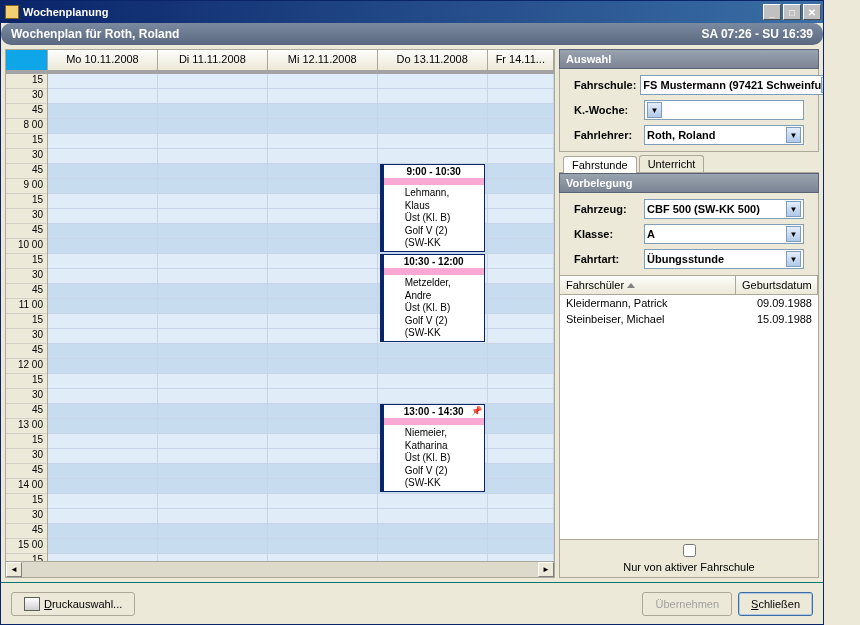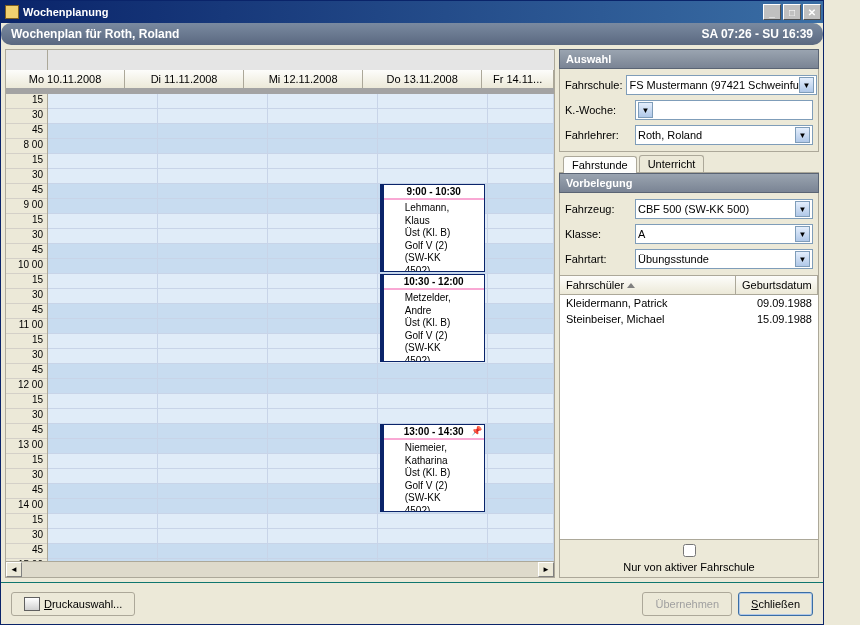--- a/index.html
+++ b/index.html
@@ -7,43 +7,43 @@
 .window{width:824px;height:625px;border:1px solid #0a246a;background:#ece9d8;display:flex;flex-direction:column;overflow:hidden;}
 .titlebar{height:22px;background:linear-gradient(to right,#0a246a,#3a6ea5);color:#fff;display:flex;align-items:center;padding:0 2px 0 4px;font-weight:bold;font-size:11px;}
 .titlebar .icon{width:14px;height:14px;background:#f0d070;border:1px solid #806020;margin-right:4px;}
 .titlebar .spacer{flex:1;}
 .titlebar .winbtn{width:18px;height:16px;background:#c0c0c0;border:1px solid #fff;border-right-color:#505050;border-bottom-color:#505050;margin-left:2px;display:flex;align-items:center;justify-content:center;font-family:Arial;font-size:10px;cursor:pointer;}
 .subtitle{height:22px;background:linear-gradient(to bottom,#7a8aa0,#5a6880);color:#fff;display:flex;align-items:center;padding:0 10px;font-weight:bold;font-size:12px;border-radius:10px;}
 .subtitle .spacer{flex:1;}
 .content{flex:1;display:flex;padding:4px;gap:4px;overflow:hidden;}
 .left{flex:1;display:flex;flex-direction:column;border:1px solid #aca899;background:#fff;overflow:hidden;}
 .right{width:260px;display:flex;flex-direction:column;gap:0;}
-.cal-head{display:flex;background:#e5e5e5;border-bottom:6px solid #a3a3a3;flex-direction:column;}
+.cal-head{display:flex;background:#0ea5e9;border-bottom:4px solid #a3a3a3;}
 .timecol{width:42px;flex-shrink:0;}
 .cal-head .timecol{height:20px;border-right:1px solid #aca899;}
 .daycol{flex:1;min-width:0;text-align:center;padding:3px 0;border-right:1px solid #aca899;font-size:11px;background:linear-gradient(to bottom,#fdfdfb,#ece9d8);}
 .daycol:last-child{flex:0.6;}
 .cal-body{flex:1;display:flex;overflow:hidden;position:relative;}
 .timecol-body{width:42px;flex-shrink:0;border-right:1px solid #aca899;background:#ece9d8;}
 .timerow{height:15px;display:flex;align-items:flex-start;justify-content:flex-end;padding-right:4px;font-size:10px;border-bottom:1px solid #d4d0c8;}
 .timerow.hr{font-weight:normal;}
 .daygrid{flex:1;display:flex;position:relative;}
 .daycell{flex:1;border-right:1px solid #c8d4e8;position:relative;}
 .daycell:last-child{flex:0.6;}
 .slot{height:15px;border-bottom:1px solid #c8d4e8;background:#e0ecf8;}
 .slot.alt{background:#c8dcf0;}
 .appt{position:absolute;left:2px;right:2px;background:#fff;border:1px solid #0a246a;border-left:4px solid #0a246a;font-size:10px;overflow:hidden;}
-.appt .hdr{background:#fff;color:#000;font-weight:bold;text-align:center;border-bottom:2px solid #f9a8d4;padding:1px 2px;position:relative;}
+.appt .hdr{background:#fff;color:#000;font-weight:bold;text-align:center;border-bottom:7px solid #f9a8d4;padding:1px 2px;position:relative;}
 .appt .bod{padding:2px 21px;line-height:1.25;}
 .pin{position:absolute;right:2px;top:1px;width:10px;height:10px;}
 .scrollbar-h{height:16px;background:#ece9d8;border-top:1px solid #aca899;display:flex;}
 .sb-btn{width:16px;height:15px;background:#ece9d8;border:1px solid #fff;border-right-color:#808080;border-bottom-color:#808080;display:flex;align-items:center;justify-content:center;font-size:8px;}
 .sb-track{flex:1;background:#dedacb;}
 .panel-head{height:20px;background:linear-gradient(to bottom,#9aa4b0,#7a8494);color:#fff;font-weight:bold;padding:3px 6px;font-size:11px;border:1px solid #5a6474;}
-.panel-body{background:#ece9d8;padding:6px 5px;border:1px solid #aca899;border-top:none;}
+.panel-body{background:#ece9d8;padding:6px 14px;border:1px solid #aca899;border-top:none;font-weight:bold;}
 .field{display:flex;align-items:center;margin-bottom:5px;gap:4px;}
 .field label{width:66px;font-size:11px;}
 .select{flex:1;height:20px;border:1px solid #7f9db9;background:#fff;display:flex;align-items:center;padding:0 2px;font-size:11px;position:relative;}
 .select .txt{flex:1;white-space:nowrap;overflow:hidden;}
 .select.hl .txt{background:#0a246a;color:#fff;padding:1px 2px;}
 .select .dd{width:15px;height:16px;background:linear-gradient(to bottom,#e4eefc,#b0c8e8);border:1px solid #7f9db9;display:flex;align-items:center;justify-content:center;font-size:8px;}
 .tabs{display:flex;background:#ece9d8;border-bottom:1px solid #aca899;padding:3px 4px 0 4px;gap:2px;}
 .tab{padding:2px 8px;border:1px solid #aca899;border-bottom:none;background:#ece9d8;font-size:11px;border-radius:3px 3px 0 0;}
 .tab.active{background:#fdfdfb;position:relative;top:1px;}
 .listhead{display:flex;background:linear-gradient(to bottom,#fdfdfb,#ece9d8);border:1px solid #aca899;border-top:none;}

